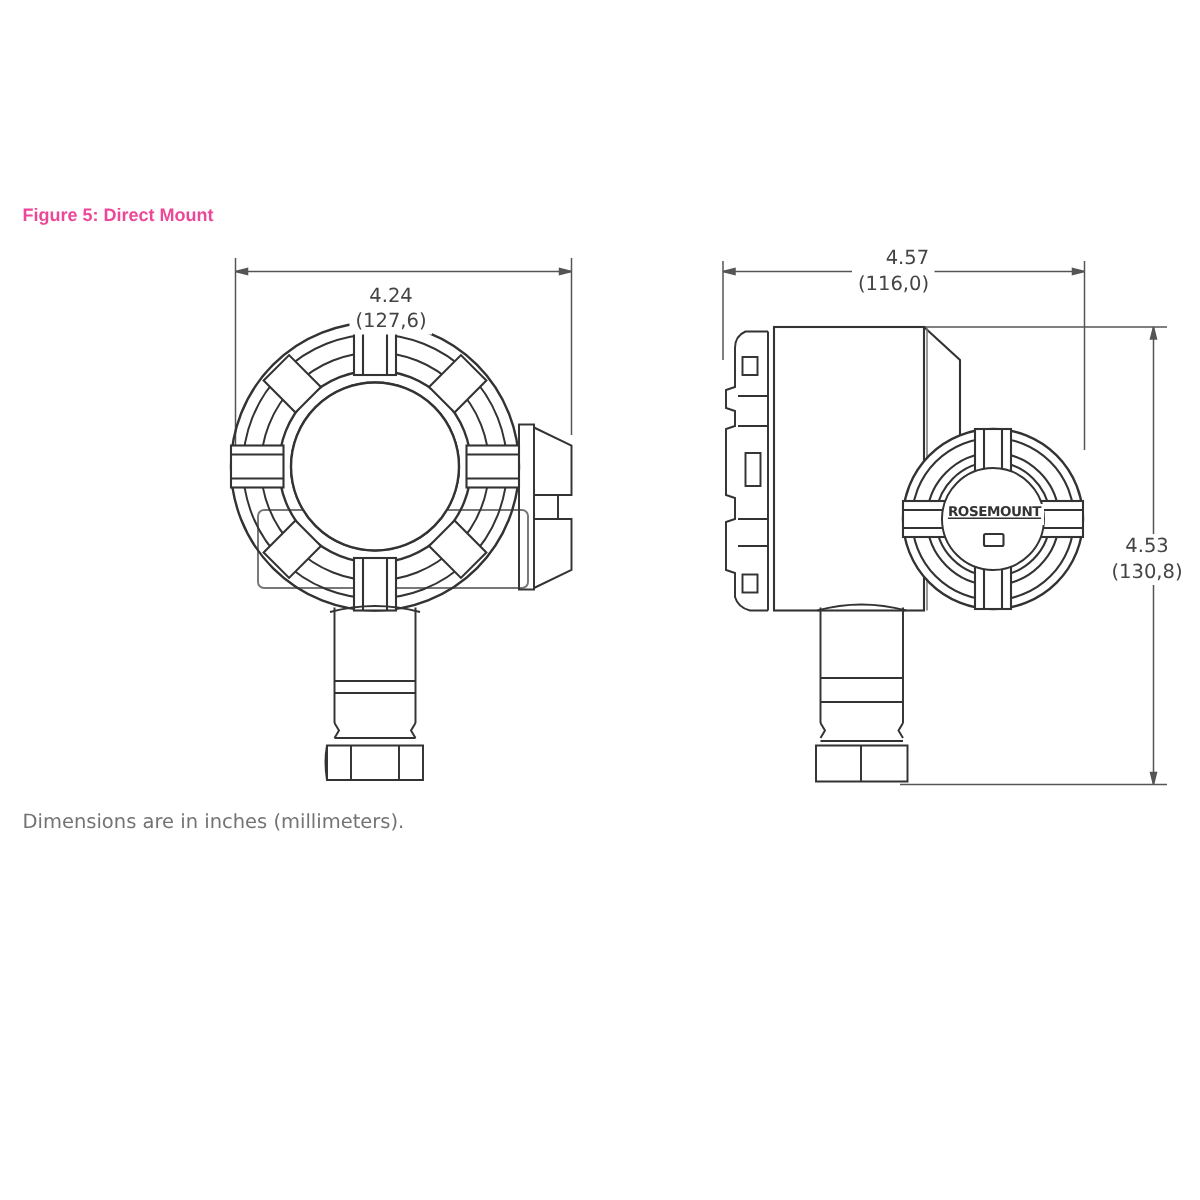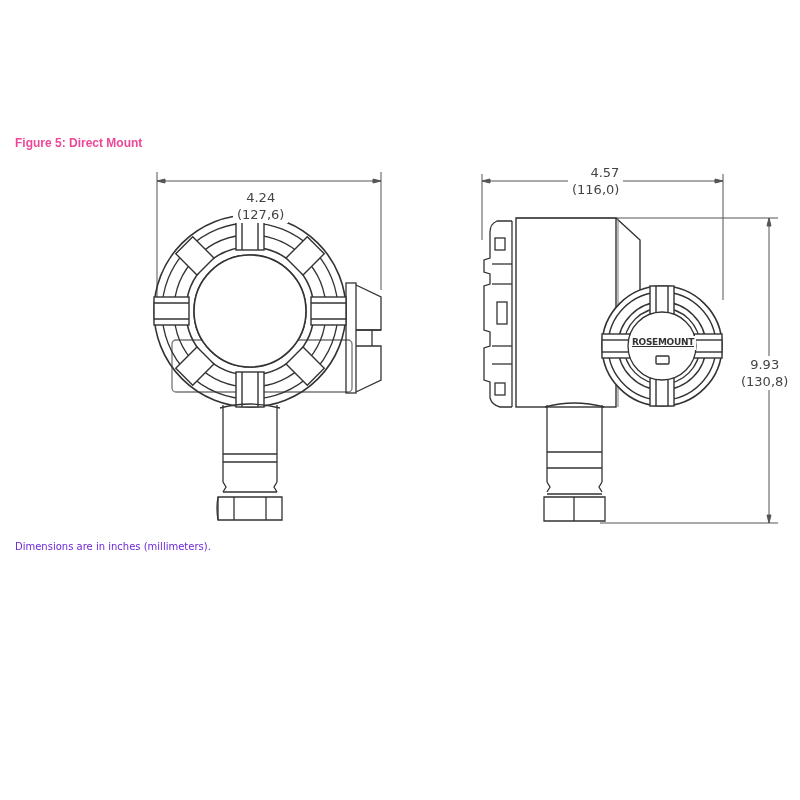--- a/index.html
+++ b/index.html
@@ -1,18 +1,18 @@
 <!DOCTYPE html>
 <html><head>
 <meta charset="utf-8">
 <style>
   html, body { margin:0; padding:0; background:#ffffff; }
   body { width:800px; height:800px; position:relative; overflow:hidden; font-family:"DejaVu Sans", sans-serif; }
   .title { position:absolute; left:15px; top:136px; font-family:Liberation Sans, sans-serif; font-weight:bold; font-size:12px; color:#ec4899; letter-spacing:0px; }
-  .caption { position:absolute; left:15px; top:541px; font-family:"DejaVu Sans", sans-serif; font-size:10px; color:#6d28d9;text-align:center; }
+  .caption { position:absolute; left:15px; top:541px; font-family:"DejaVu Sans", sans-serif; font-size:13px; color:#737373;text-align:center; }
   .dimlabel { position:absolute; font-family:"DejaVu Sans", sans-serif; font-size:13px; color:#444; text-align:center; line-height:17px; background:#fff; padding:0 4px; }
   svg.drawing { position:absolute; left:0; top:0; }
 </style>
 </head>
 <body>
 
 <div class="title">Figure 5: Direct Mount</div>
 
 <svg class="drawing" width="800" height="800" viewBox="0 0 800 800">
 
@@ -151,18 +151,18 @@
 
 <div class="dimlabel" style="left:233px; top:164px;margin-top:25px;">
   <div>4.24</div>
   <div>(127,6)</div>
 </div>
 <div class="dimlabel" style="left:568px; top:164px;text-align:right;">
   <div>4.57</div>
   <div>(116,0)</div>
 </div>
 <div class="dimlabel" style="left:737px; top:356px;">
-  <div>9.93</div>
+  <div>4.53</div>
   <div>(130,8)</div>
 </div>
 <div style="position:absolute; left:630px; top:337px; width:66px; text-align:center; font-family:'DejaVu Sans', sans-serif; font-weight:bold; font-size:9px; color:#333; letter-spacing:-0.3px;text-decoration:underline;">ROSEMOUNT</div>
 
 <div class="caption">Dimensions are in inches (millimeters).</div>
 
 </body></html>

